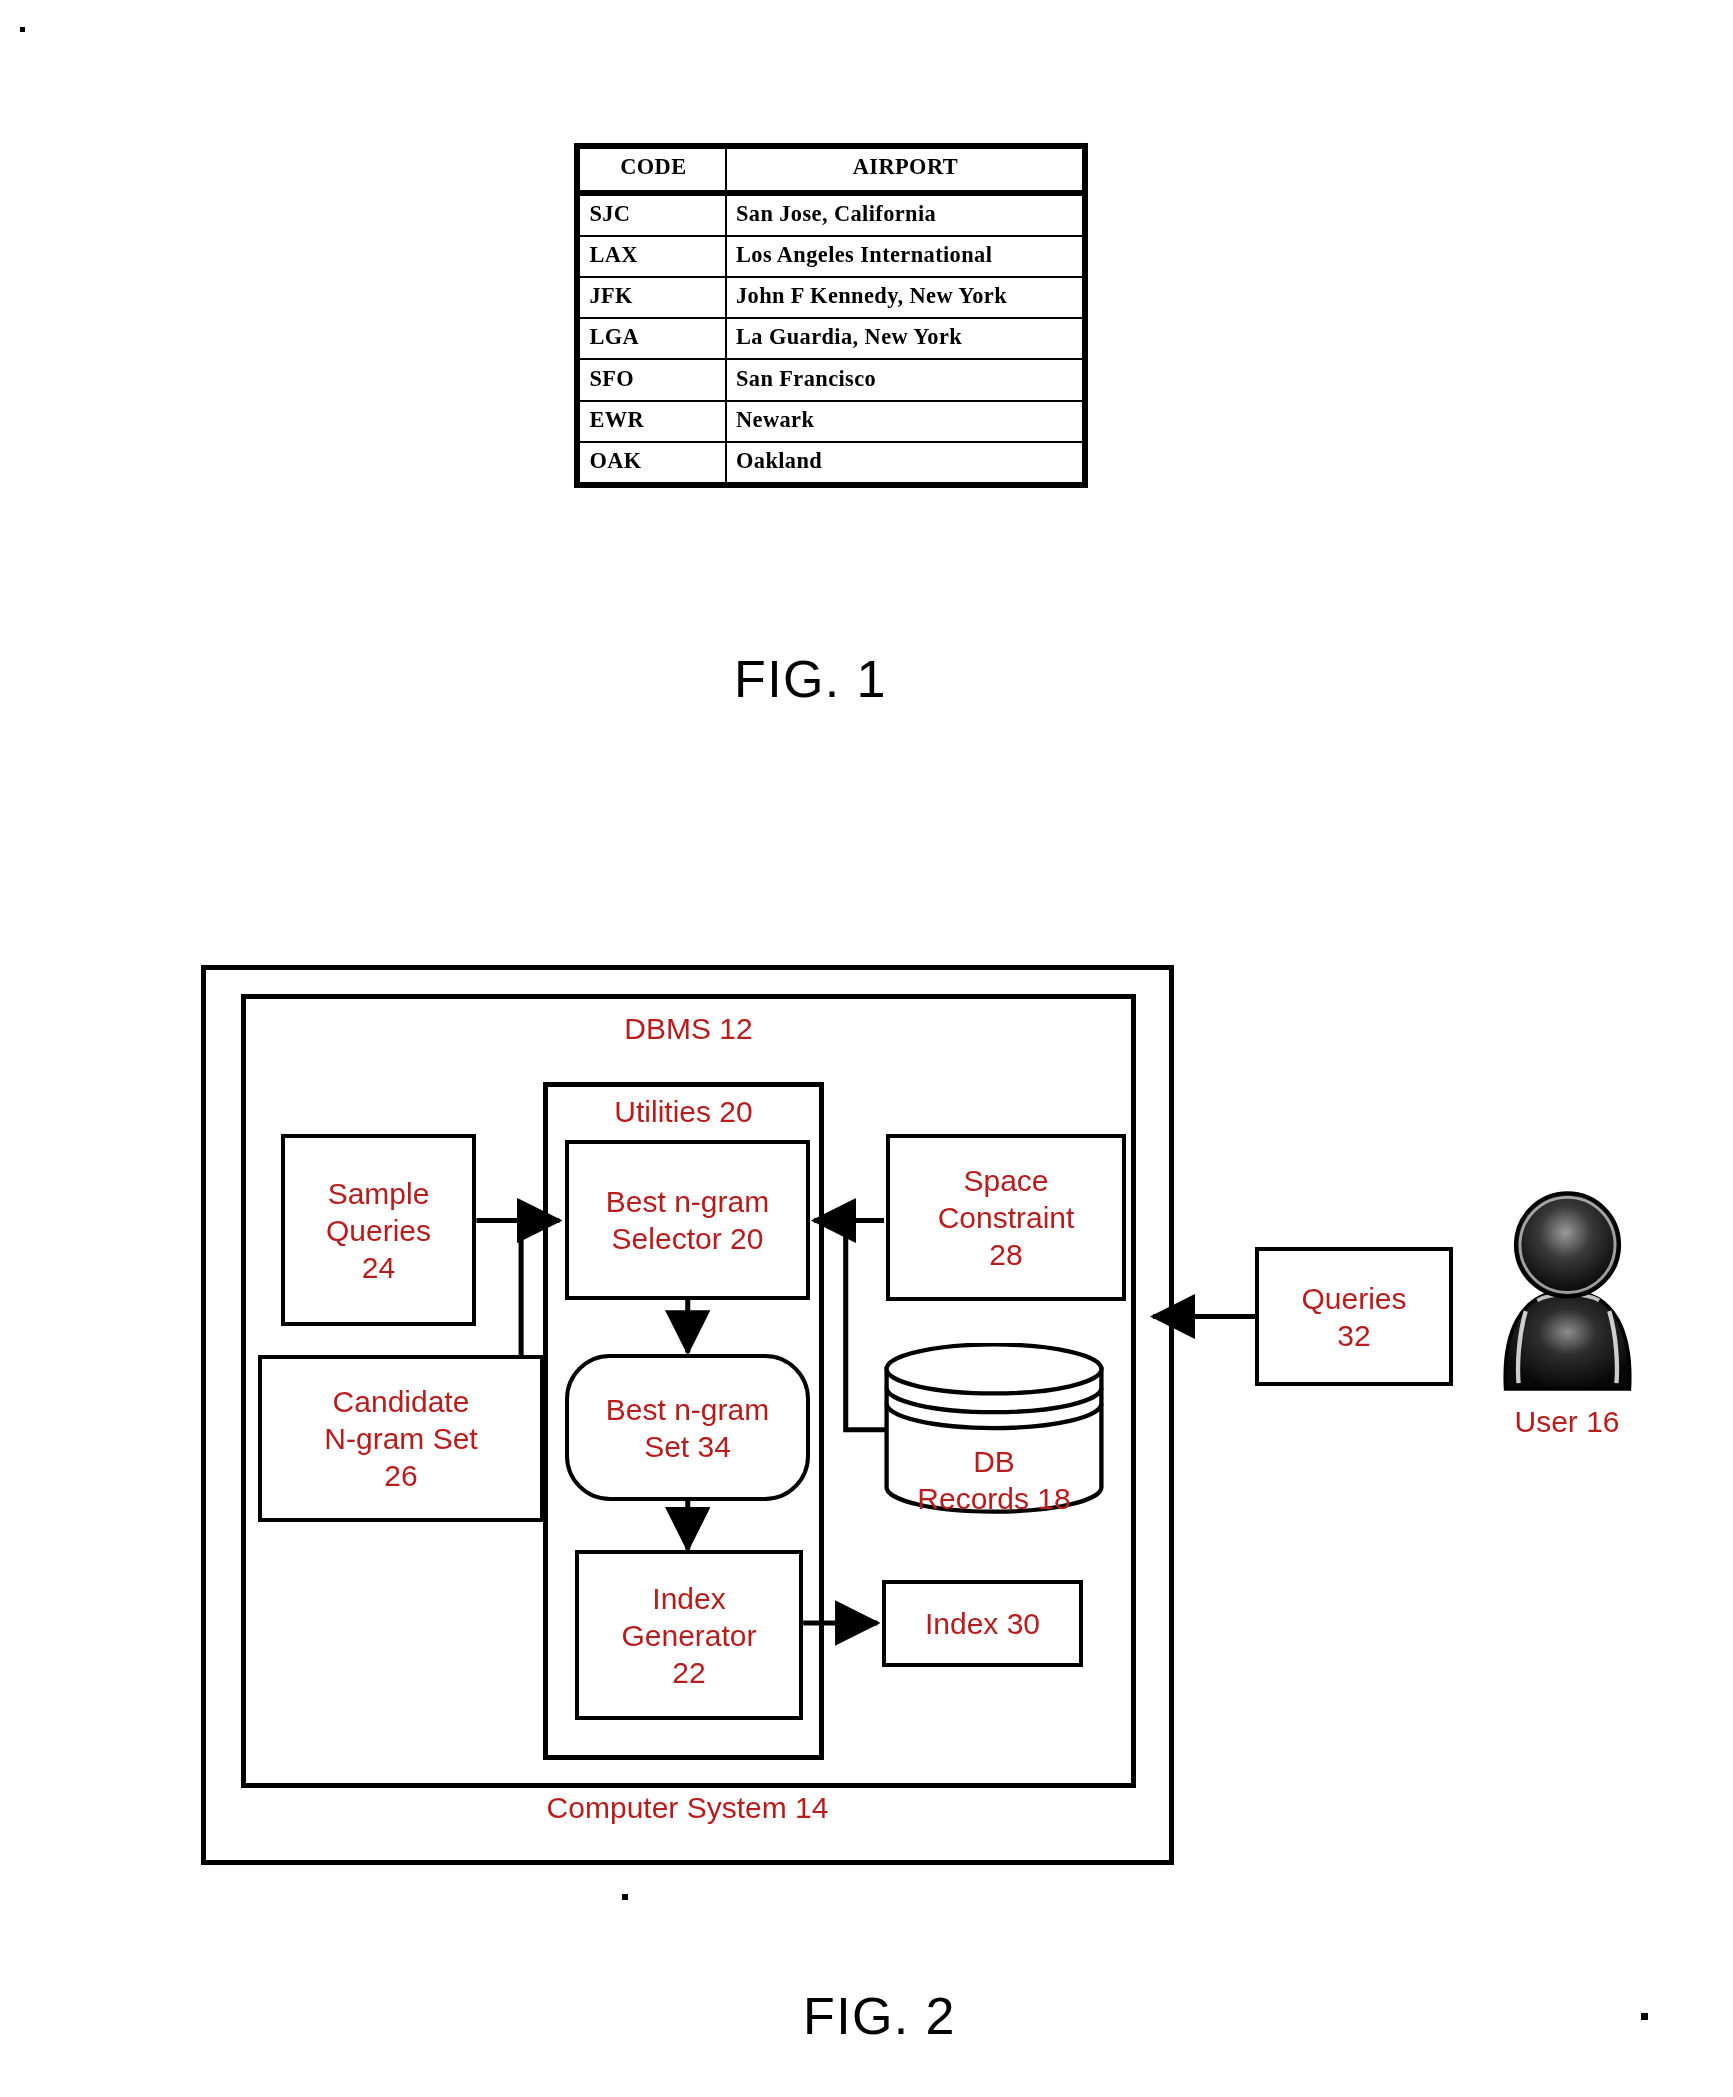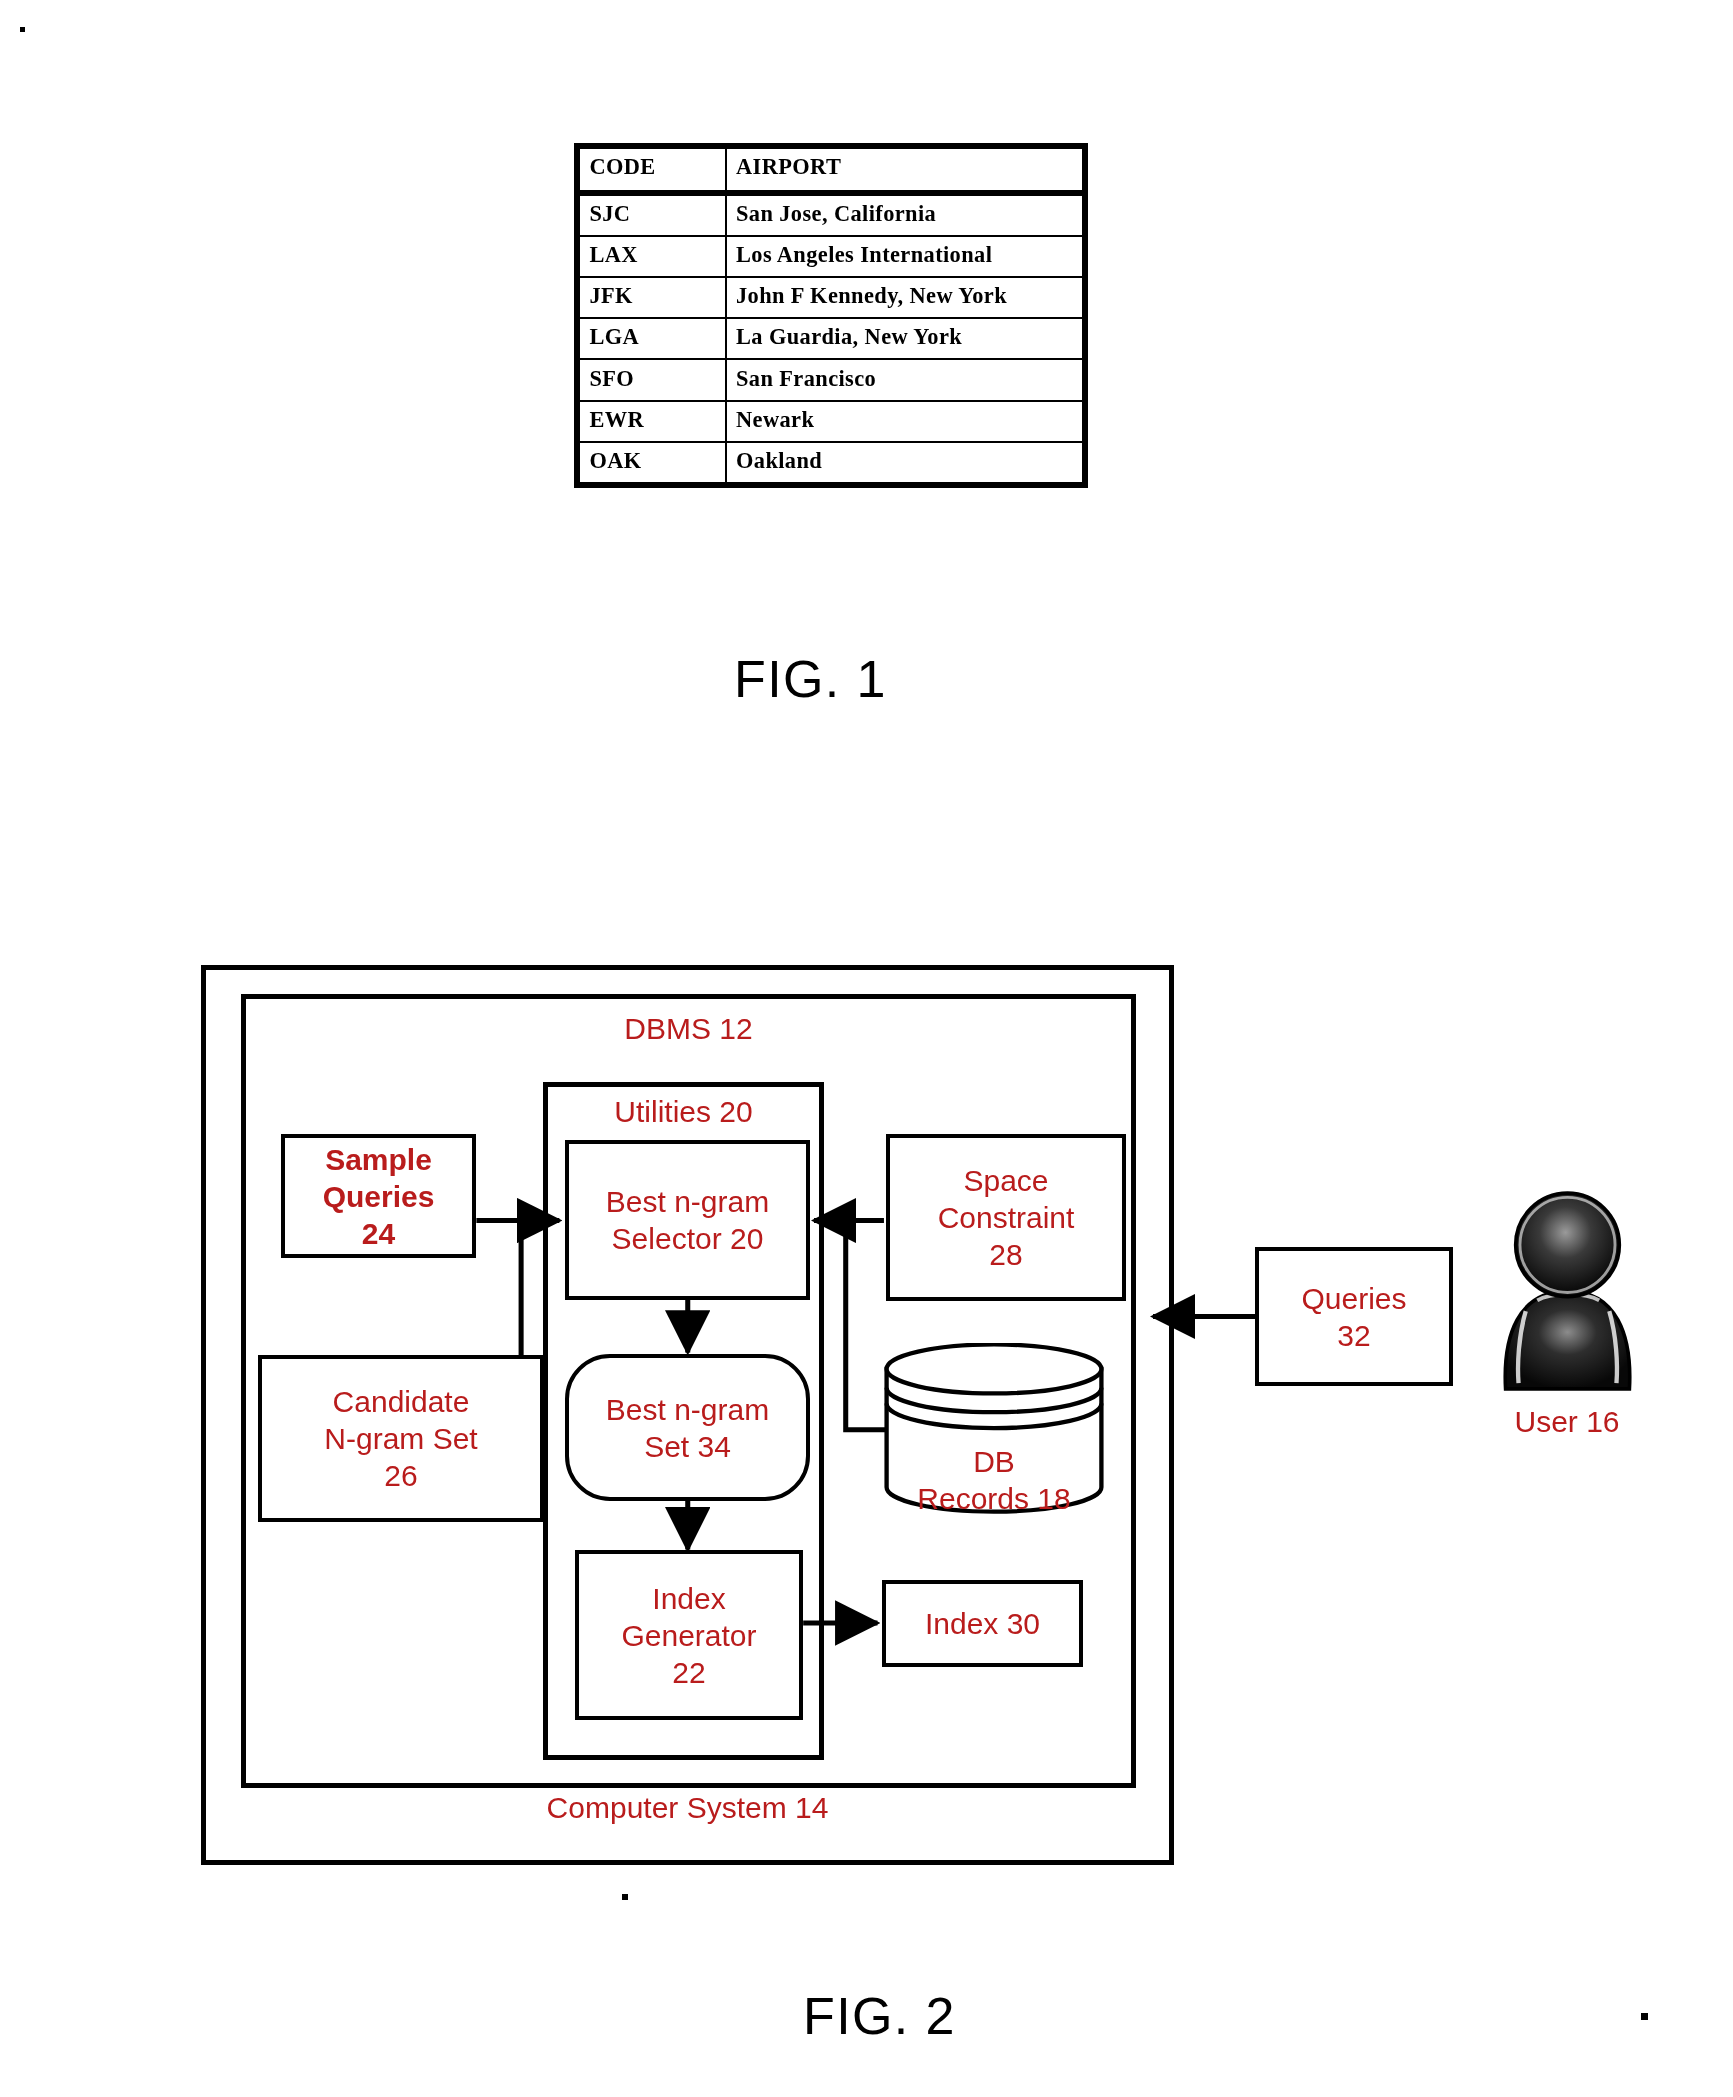--- a/index.html
+++ b/index.html
@@ -41,21 +41,21 @@
     letter-spacing: 0.4px;
     padding: 2.2px 7.2px 5px 9.4px;
     height: 32px;
     text-align: left;
     vertical-align: middle;
     white-space: nowrap;
     color: #000;
     background: #fff;
   }
   #fig1-table .c-code { width: 128px; }
-  #fig1-table thead td { padding-bottom: 6.5px; }
+  #fig1-table thead td { padding-bottom: 6.5px; text-align: center; }
   #fig1-table thead tr { border-bottom: 6.5px solid #000; }
   #fig1-table thead td.c-code,
   #fig1-table thead td.c-air { border-bottom-width: 6.5px; }
 
   .fig-caption {
     position: absolute;
     font-family: "Liberation Sans", sans-serif;
     font-size: 52px;
     font-weight: normal;
     letter-spacing: 1.4px;
@@ -198,21 +198,21 @@
 
   <div class="box-rect" id="computer-system-box" style="left:201px; top:965px; width:973px; height:900px;"></div>
   <div class="f2label" style="left:201px; top:1789px; width:973px;">Computer System 14</div>
 
   <div class="box-rect" id="dbms-box" style="left:241px; top:994px; width:895px; height:794px;"></div>
   <div class="f2label" style="left:241px; top:1010px; width:895px;">DBMS 12</div>
 
   <div class="box-rect" id="utilities-box" style="left:543px; top:1082px; width:281px; height:678px;"></div>
   <div class="f2label" style="left:543px; top:1093px; width:281px;">Utilities 20</div>
 
-  <div class="box-thin ctr f2label" style="left:281px; top:1134px; width:195px; height:124px;font-weight:bold;">Sample
+  <div class="box-thin ctr f2label" style="left:281px; top:1134px; width:195px; height:192px;">Sample
 Queries
 24</div>
 
   <div class="box-thin ctr f2label" style="left:258px; top:1355px; width:286px; height:167px;">Candidate
 N-gram Set
 26</div>
 
   <div class="box-thin ctr f2label" style="left:565px; top:1140px; width:245px; height:160px;">Best n-gram
 Selector 20</div>
 

